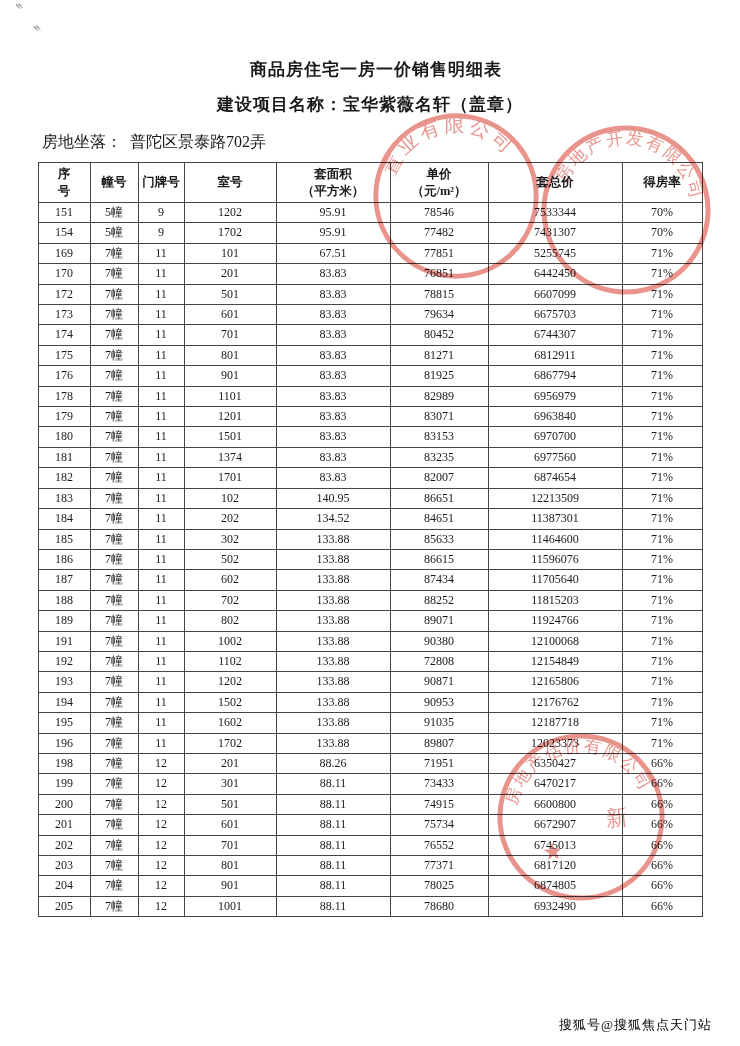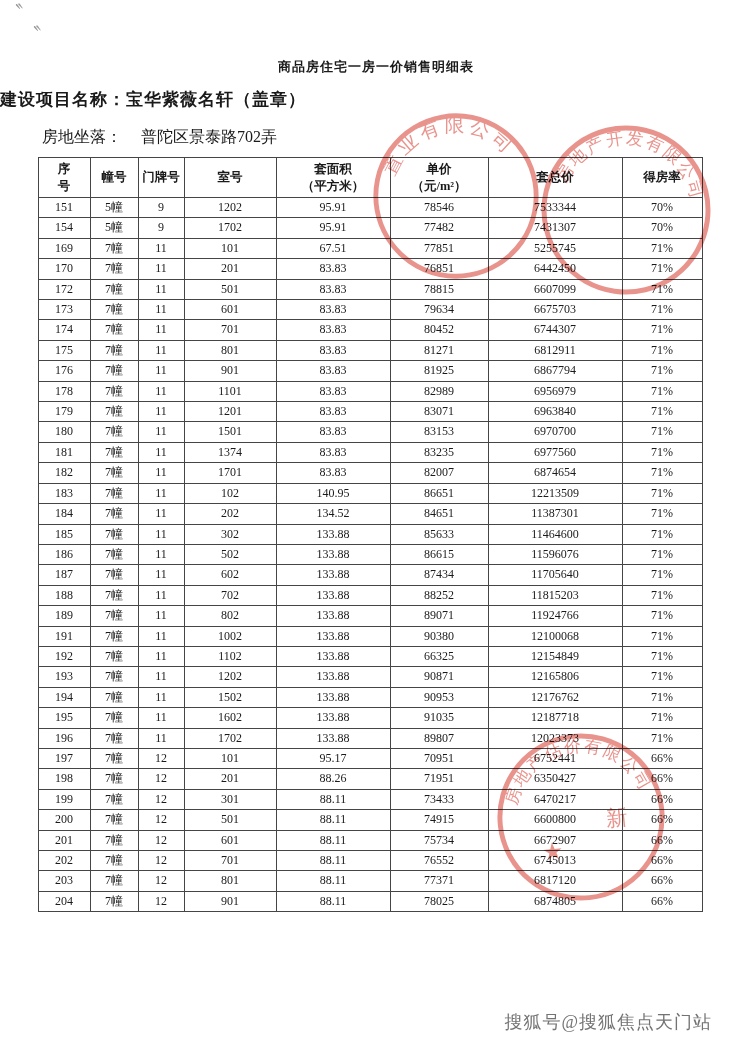--- a/index.html
+++ b/index.html
@@ -20,37 +20,37 @@
     font-size: 16px;
     transform: rotate(-14deg);
     user-select: none;
   }
   .corner-mark.m1 { left: 8px; top: 2px; }
   .corner-mark.m2 { left: 26px; top: 24px; }
   .title {
     margin: 0;
     padding-top: 58px;
     text-align: center;
-    font-size: 13px;
+    font-size: 17px;
     font-weight: bold;
     letter-spacing: 1px;
     padding-left: 12px;
   }
   .subtitle {
     margin: 12px 0 0 0;
-    text-align: left;
+    text-align: center;
     font-size: 17px;
     font-weight: bold;
     letter-spacing: 1px;
   }
   .location {
     margin: 16px 0 0 42px;
     font-size: 16px;
   }
-  .location .loc-value { margin-left: 19px; }
+  .location .loc-value { margin-left: 8px; }
   table.price-table {
     border-collapse: collapse;
     table-layout: fixed;
     width: 664px;
     margin: 9px auto 0 auto;
     position: relative;
     z-index: 1;
   }
   .price-table th, .price-table td {
     border: 1px solid #454545;
@@ -76,22 +76,22 @@
     pointer-events: none;
     mix-blend-mode: multiply;
     opacity: 0.58;
     z-index: 2;
   }
   .stamp svg { display: block; }
   .footer-credit {
     position: absolute;
     right: 28px;
     bottom: 12px;
-    font-size: 18px;
-    color: #737373;
+    font-size: 13px;
+    color: #000000;
     letter-spacing: 1px;
     z-index: 3;
   }
 </style>
 </head>
 <body>
 
 <div class="page">
 
   <span class="corner-mark m1">〝</span>
@@ -350,21 +350,21 @@
           <td>90380</td>
           <td>12100068</td>
           <td>71%</td>
         </tr>
         <tr>
           <td>192</td>
           <td>7幢</td>
           <td>11</td>
           <td>1102</td>
           <td>133.88</td>
-          <td>66325</td>
+          <td>72808</td>
           <td>12154849</td>
           <td>71%</td>
         </tr>
         <tr>
           <td>193</td>
           <td>7幢</td>
           <td>11</td>
           <td>1202</td>
           <td>133.88</td>
           <td>90871</td>
@@ -393,30 +393,20 @@
         </tr>
         <tr>
           <td>196</td>
           <td>7幢</td>
           <td>11</td>
           <td>1702</td>
           <td>133.88</td>
           <td>89807</td>
           <td>12023373</td>
           <td>71%</td>
-        </tr>
-        <tr>
-          <td>197</td>
-          <td>7幢</td>
-          <td>12</td>
-          <td>101</td>
-          <td>95.17</td>
-          <td>70951</td>
-          <td>6752441</td>
-          <td>66%</td>
         </tr>
         <tr>
           <td>198</td>
           <td>7幢</td>
           <td>12</td>
           <td>201</td>
           <td>88.26</td>
           <td>71951</td>
           <td>6350427</td>
           <td>66%</td>
@@ -472,20 +462,30 @@
           <td>66%</td>
         </tr>
         <tr>
           <td>204</td>
           <td>7幢</td>
           <td>12</td>
           <td>901</td>
           <td>88.11</td>
           <td>78025</td>
           <td>6874805</td>
+          <td>66%</td>
+        </tr>
+        <tr>
+          <td>205</td>
+          <td>7幢</td>
+          <td>12</td>
+          <td>1001</td>
+          <td>88.11</td>
+          <td>78680</td>
+          <td>6932490</td>
           <td>66%</td>
         </tr>
       </tbody>
   </table>
 
   <div class="stamp" style="left:368px; top:108px; width:176px; height:176px; transform:rotate(-10deg);">
     <svg viewBox="0 0 180 180" width="176" height="176">
       <circle cx="90" cy="90" r="82" fill="none" stroke="#d9453a" stroke-width="5"></circle>
       <path id="seal-arc-0" d="M 24 90 A 66 66 0 0 1 156 90" fill="none"></path>
       <text fill="#d9453a" font-size="20" letter-spacing="4" text-anchor="middle">

